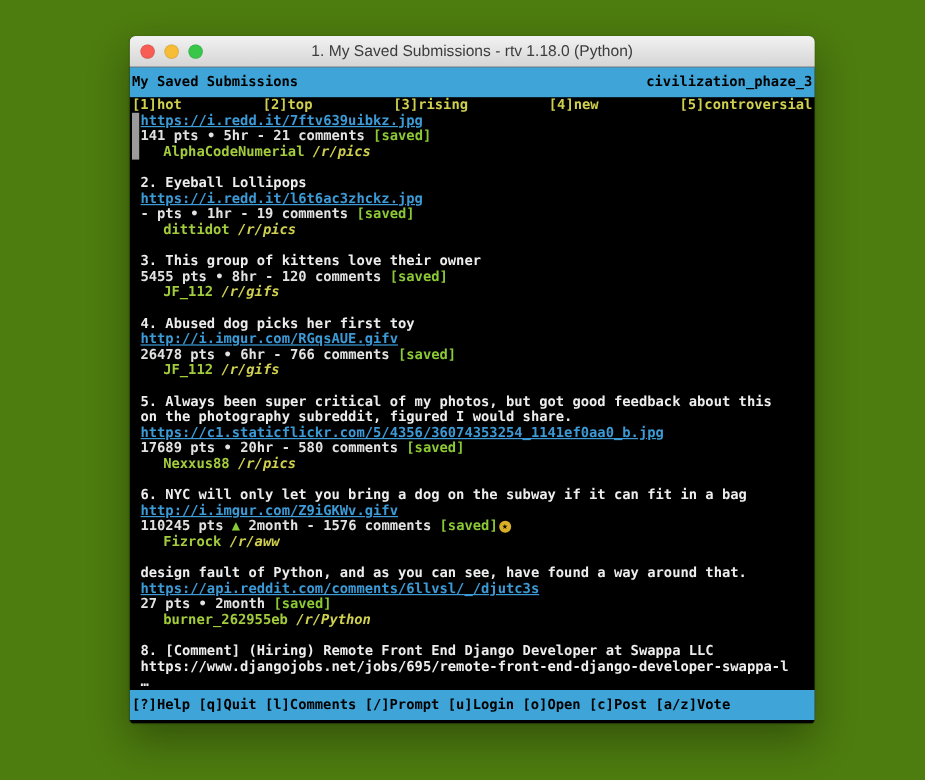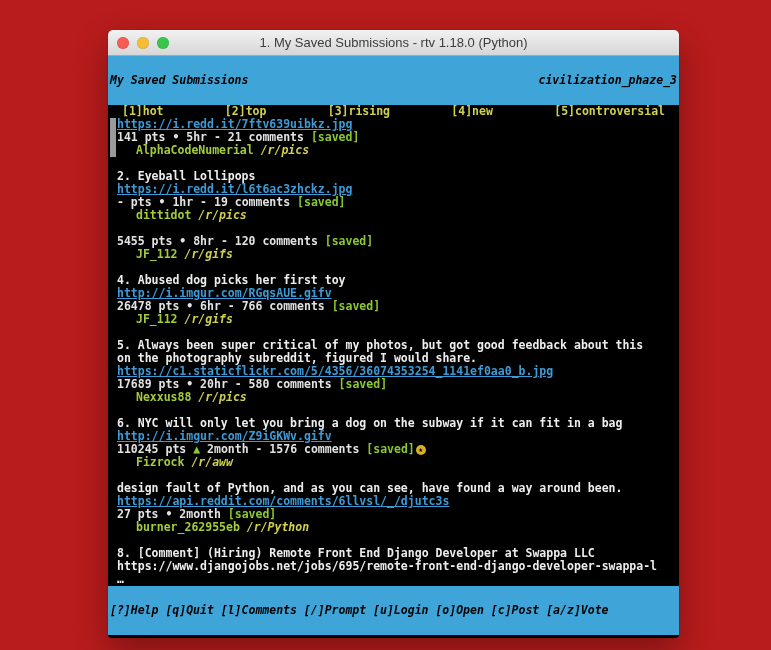--- a/index.html
+++ b/index.html
@@ -1,35 +1,35 @@
 <!DOCTYPE html>
 <html style="--bar-blue: #3fa5d8; --link-blue: #3c9bd7; --yellow: #d0d04f; --saved-green: #8bc934; --author-green: #a3cc3c; --gold: #d9af27;"><head>
 <meta charset="utf-8">
 <style>
   html,body{margin:0;padding:0;background:#ffffff;}
-  .page{position:relative;width:771px;height:650px;background:#b91c1c;overflow:hidden;
+  .page{position:relative;width:771px;height:650px;background:#4d7c0f;overflow:hidden;
         font-family:"Liberation Sans",sans-serif;}
   .window{position:absolute;left:108px;top:30px;width:571px;border-radius:5px 5px 4px 4px;
           overflow:hidden;box-shadow:0 14px 34px rgba(0,0,0,.32),0 0 1px rgba(0,0,0,.45);}
   
   .titlebar{position:relative;height:25px;background:linear-gradient(#f2f2f2,#d6d6d6);
             border-bottom:1px solid #a8a8a8;display:flex;align-items:center;justify-content:center;}
   .title-text{font-size:13px;color:#3c3c3c;}
   .traffic{position:absolute;left:9px;top:0;height:100%;display:flex;align-items:center;gap:8px;}
   .light{width:12px;height:12px;border-radius:50%;display:inline-block;box-shadow:inset 0 0 1px rgba(0,0,0,.35);}
   .light.red{background:#f75d54;}
   .light.yel{background:#f7bd37;}
   .light.grn{background:#39c74a;}
   
   .terminal{background:#000;padding-bottom:3px;
             font-family:"DejaVu Sans Mono","DejaVu Sans",monospace;
             font-weight:700;font-size:11.5px;line-height:13px;color:#e8e8e8;}
   .bar{height:15px;line-height:15px;background:var(--bar-blue,#3fa5d8);color:#000;
-       display:flex;justify-content:space-between;padding:17px 2px;white-space:pre;font-style:italic;}
-  .tabs{height:13px;display:flex;justify-content:space-between;padding:0 14px;
+       display:flex;justify-content:space-between;padding:5px 2px;white-space:pre;}
+  .tabs{height:13px;display:flex;justify-content:space-between;padding:0 2px;
         color:var(--yellow,#d0d04f);white-space:pre;text-align:right;}
   .content{padding:0 2px 0 9px;}
   .line{height:13px;line-height:13px;white-space:pre;overflow:hidden;}
   .submission{position:relative;}
   .submission.selected::before{content:"";position:absolute;left:-7px;top:0;width:6px;height:100%;
         background:#9a9a9a;}
   .t-title{color:#ededed;}
   .link{color:var(--link-blue,#3c9bd7);text-decoration:underline;}
   .stats{color:#e2e2e2;}
   .sep.voted{color:var(--saved-green,#8bc934);}
@@ -79,20 +79,21 @@
           </div>
           <div class="line blank"></div>
           <div class="submission">
             <div class="line t-title">2. Eyeball Lollipops</div>
             <div class="line"><span class="link">https://i.redd.it/l6t6ac3zhckz.jpg</span></div>
             <div class="line stats"><span class="score">- pts</span> <span class="sep">•</span> 1hr - 19 comments <span class="saved">[saved]</span></div>
             <div class="line"><span class="author">dittidot</span> <span class="subreddit">/r/pics</span></div>
           </div>
           <div class="line blank"></div>
           <div class="submission">
+            <div class="line t-title">3. This group of kittens love their owner</div>
             <div class="line stats"><span class="score">5455 pts</span> <span class="sep">•</span> 8hr - 120 comments <span class="saved">[saved]</span></div>
             <div class="line"><span class="author">JF_112</span> <span class="subreddit">/r/gifs</span></div>
           </div>
           <div class="line blank"></div>
           <div class="submission">
             <div class="line t-title">4. Abused dog picks her first toy</div>
             <div class="line"><span class="link">http://i.imgur.com/RGqsAUE.gifv</span></div>
             <div class="line stats"><span class="score">26478 pts</span> <span class="sep">•</span> 6hr - 766 comments <span class="saved">[saved]</span></div>
             <div class="line"><span class="author">JF_112</span> <span class="subreddit">/r/gifs</span></div>
           </div>
@@ -106,21 +107,21 @@
           </div>
           <div class="line blank"></div>
           <div class="submission">
             <div class="line t-title">6. NYC will only let you bring a dog on the subway if it can fit in a bag</div>
             <div class="line"><span class="link">http://i.imgur.com/Z9iGKWv.gifv</span></div>
             <div class="line stats"><span class="score">110245 pts</span> <span class="sep voted">▲</span> 2month - 1576 comments <span class="saved">[saved]</span><span class="gilded">★</span></div>
             <div class="line"><span class="author">Fizrock</span> <span class="subreddit">/r/aww</span></div>
           </div>
           <div class="line blank"></div>
           <div class="submission">
-            <div class="line t-title">design fault of Python, and as you can see, have found a way around been.</div>
+            <div class="line t-title">design fault of Python, and as you can see, have found a way around that.</div>
             <div class="line"><span class="link">https://api.reddit.com/comments/6llvsl/_/djutc3s</span></div>
             <div class="line stats"><span class="score">27 pts</span> <span class="sep">•</span> 2month <span class="saved">[saved]</span></div>
             <div class="line"><span class="author">burner_262955eb</span> <span class="subreddit">/r/Python</span></div>
           </div>
           <div class="line blank"></div>
           <div class="submission">
             <div class="line t-title">8. [Comment] (Hiring) Remote Front End Django Developer at Swappa LLC</div>
             <div class="line t-title">https://www.djangojobs.net/jobs/695/remote-front-end-django-developer-swappa-l</div>
             <div class="line t-title">…</div>
           </div>

